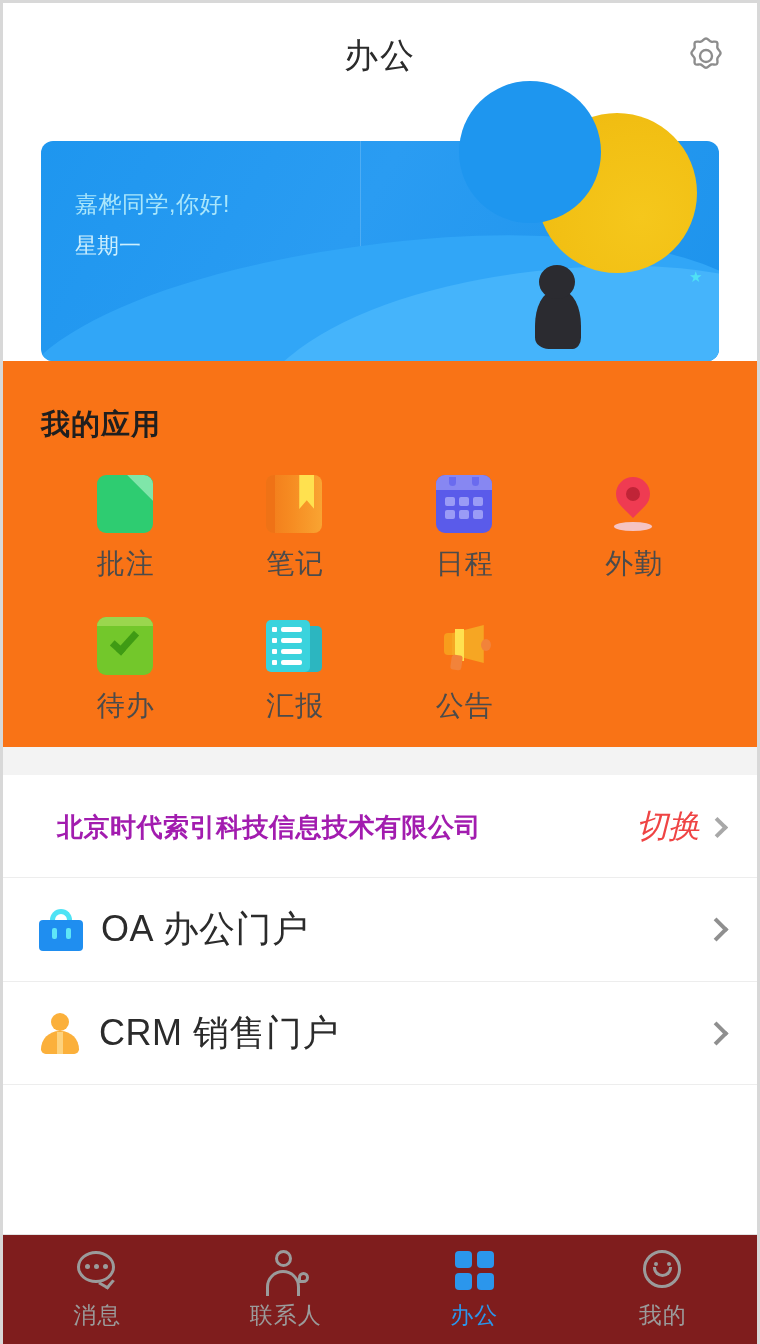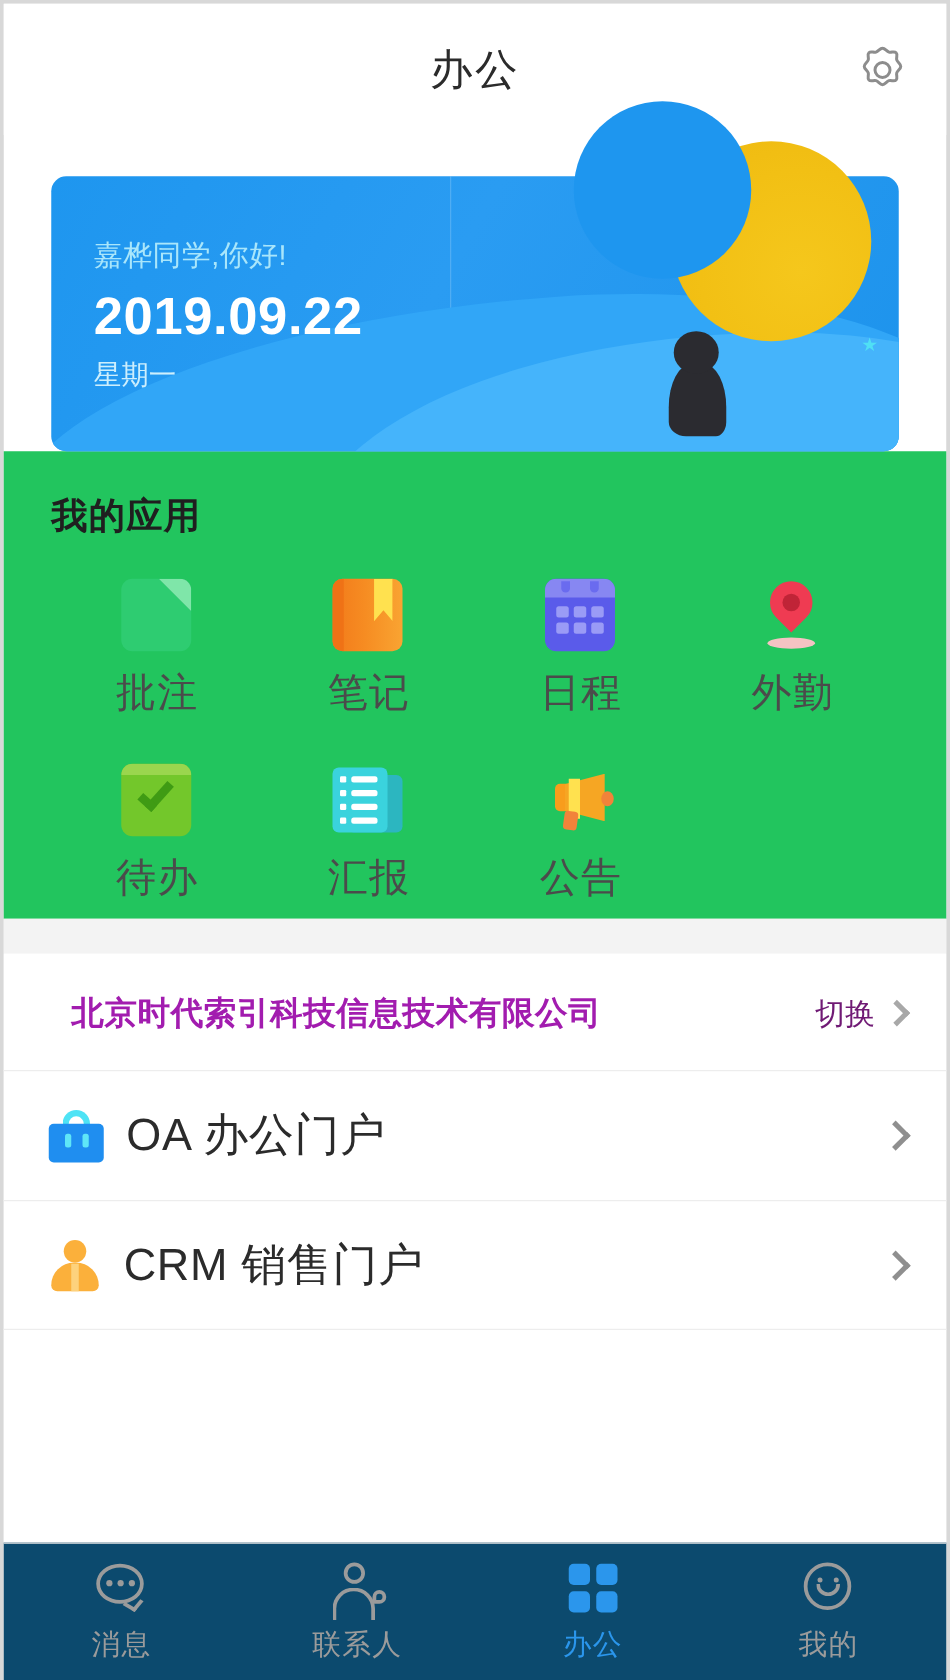--- a/index.html
+++ b/index.html
@@ -162,21 +162,21 @@
     letter-spacing: 0.5px;
     line-height: 1.05;
   }
   .weekday {
     font-size: 22px;
     color: #cdeffd;
     margin-top: 10px;
   }
 
   
-  .apps-section { flex: 0 0 auto; padding: 0 38px; background: #22c55e; }
+  .apps-section { flex: 0 0 auto; padding: 12px 38px; background: #f97316; }
   .section-title {
     font-size: 29px;
     font-weight: bold;
     color: #1f1f1f;
     margin: 32px 0 24px 0;
     letter-spacing: 1px;
   }
   .apps-grid {
     display: grid;
     grid-template-columns: repeat(4, 1fr);
@@ -188,21 +188,21 @@
     align-items: center;
     padding: 6px 0 10px 0;
   }
   .app-icon {
     width: 58px;
     height: 58px;
     position: relative;
     margin-bottom: 12px;
   }
   .app-label {
-    font-size: 32px;
+    font-size: 28px;
     color: #4b4b4b;
     letter-spacing: 1px;
   }
 
   
   .ic-annot {
     width: 56px; height: 58px; border-radius: 9px;
     background: #2ecc71;
     position: relative; overflow: hidden;
   }
@@ -350,21 +350,21 @@
   
   .company-section { background: #fff; flex: 0 0 auto; }
   .company-row {
     display: flex; align-items: center; justify-content: space-between;
     padding: 30px 32px 28px 36px;
   }
   .company-name {
     font-size: 26px; font-weight: bold; color: #a21caf; letter-spacing: 0.5px; margin-left: 18px;
   }
   .switch-wrap { display: flex; align-items: center; gap: 10px; }
-  .switch-text { font-size: 24px; color: #701a75; }
+  .switch-text { font-size: 32px; color: #ef4444; font-style: italic; }
 
   .portal-row {
     display: flex; align-items: center;
     padding: 0 32px 0 36px;
     height: 104px;
     border-top: 1px solid #ededed;
   }
   .portal-label {
     font-size: 36px; color: #2b2b2b; margin-left: 18px; flex: 1;
     letter-spacing: 0.5px;
@@ -408,21 +408,21 @@
     border-right: 4px solid #a8a8a8; border-top: 4px solid #a8a8a8;
     transform: rotate(45deg);
   }
   .chev.dark { border-color: #8f8f8f; width: 17px; height: 17px; }
 
   .filler { flex: 1 1 auto; background: #ffffff; }
 
   
   .tabbar {
     flex: 0 0 110px;
-    background: #0c4a6e;
+    background: #7f1d1d;
     border-top: 1px solid #e3e3e3;
     display: flex;
   }
   .tab {
     flex: 1; display: flex; flex-direction: column;
     align-items: center; justify-content: center; gap: 9px;
   }
   .tab-label { font-size: 23px; color: #9b9b9b; letter-spacing: 1px; }
   .tab.active .tab-label { color: #2b96ec; }
   .tab-icon { width: 46px; height: 42px; position: relative; }
@@ -503,21 +503,20 @@
         <div class="band"></div>
         <div class="hill"></div>
         <div class="hill2"></div>
         <div class="star s1">★</div>
         <div class="star s2">★</div>
         <div class="star s3">★</div>
         <div class="person-body"></div>
         <div class="person-head"></div>
         <div class="banner-text">
           <div class="greeting">嘉桦同学,你好!</div>
-          <div class="bigdate">2019.09.22</div>
           <div class="weekday">星期一</div>
         </div>
       </div>
       <div class="moon"></div>
       <div class="moon-cut"></div>
     </div>
   </div>
 
   <div class="apps-section">
     <div class="section-title">我的应用</div>

